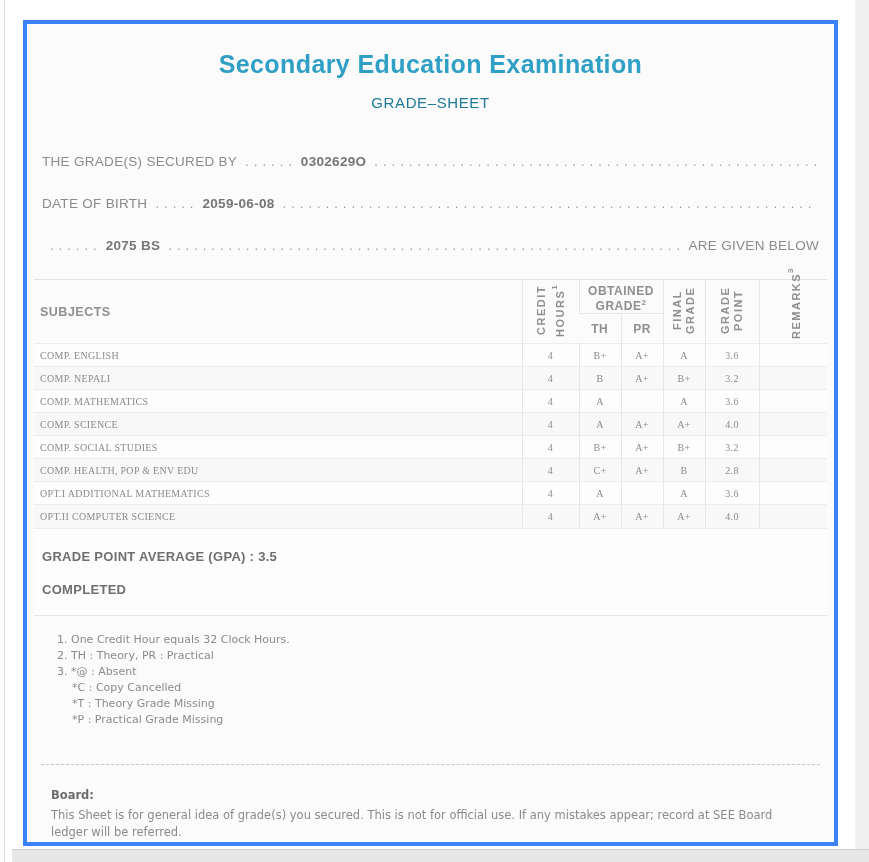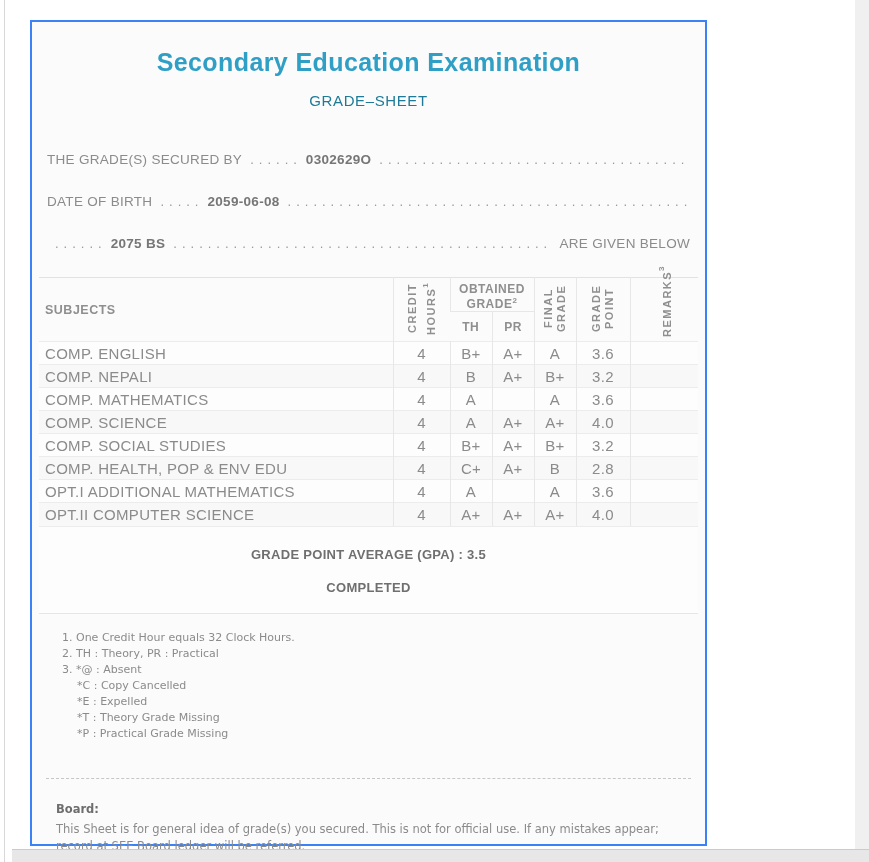--- a/index.html
+++ b/index.html
@@ -17,22 +17,22 @@
   }
   .right-gutter {
     position: absolute; right: 0; top: 0; width: 14px; height: 100%;
     background: #f0f0f0;
   }
   .bottom-band {
     position: absolute; left: 12px; right: 0; bottom: 0; height: 13px;
     background: #e7e7e7; border-top: 1px solid #cbcbcb; z-index: 5;
   }
   .card {
-    position: absolute; left: 30px; top: 20px; width: 677px; height: 826px;
-    background: #fbfbfb; border: 2px solid #3b82f6;
+    position: absolute; left: 23px; top: 20px; width: 815px; height: 826px;
+    background: #fbfbfb; border: 4px solid #3b82f6;
     padding: 26px 7px 0 7px;
   }
   
   .doc-title {
     text-align: center; font-size: 25px; font-weight: bold;
     letter-spacing: 0.4px; color: var(--title, #2f9fc6);
   }
   .doc-subtitle {
     text-align: center; font-size: 15px; font-weight: normal;
     letter-spacing: 0.6px; color: var(--subtitle, #1e7a96);
@@ -86,30 +86,31 @@
   th.h-obtained {
     height: 34px; text-align: center; font-size: 12px; letter-spacing: 0.5px;
     border-bottom: 1px solid #e7e7e7; padding-top: 4px;
   }
   th.h-sub { height: 30px; text-align: center; font-size: 12px; letter-spacing: 0.5px; }
   sup { font-size: 8px; }
   .grade-table tbody tr { border-top: 1px solid #ececec; }
   .grade-table tbody tr:nth-child(odd) td { background: #fdfdfd; }
   .grade-table tbody tr:nth-child(even) td { background: #f8f8f8; }
   .grade-table tbody td {
-    height: 23px; font-size: 15px; color: #8b8b8b; text-align: center;
+    height: 23px; font-size: 10px; color: #8b8b8b; text-align: center;
     letter-spacing: 0.3px;
+    font-family: Liberation Serif, serif;
   }
   .grade-table tbody td.cell-subject { text-align: left; padding-left: 6px; }
   
   .summary {
     border-top: 1px solid #ececec;
     border-bottom: 1px solid #e6e6e6;
     background: #fdfdfd;
-    text-align: center;
+    text-align: left;
     padding: 20px 8px 18px 8px;
   }
   .gpa-line { font-size: 13px; font-weight: bold; color: #6f6f6f; letter-spacing: 0.3px; }
   .status-line { font-size: 13px; font-weight: bold; color: #6f6f6f; margin-top: 18px; letter-spacing: 0.3px; }
   
   .footnotes {
     margin-top: 16px; padding-left: 23px;
     font-family: "DejaVu Sans", sans-serif;
     font-size: 11px; color: #8b8b8b; line-height: 16px;
   }
@@ -273,21 +274,20 @@
   <div class="summary">
     <div class="gpa-line">GRADE POINT AVERAGE (GPA) : 3.5</div>
     <div class="status-line">COMPLETED</div>
   </div>
 
   <div class="footnotes">
     <div class="fn-item">1. One Credit Hour equals 32 Clock Hours.</div>
     <div class="fn-item">2. TH : Theory, PR : Practical</div>
     <div class="fn-item">3. *@ : Absent</div>
     <div class="fn-sub">*C : Copy Cancelled</div>
-    <div class="fn-sub">*E : Expelled</div>
     <div class="fn-sub">*T : Theory Grade Missing</div>
     <div class="fn-sub">*P : Practical Grade Missing</div>
   </div>
 
   <div class="dashed-divider"></div>
 
   <div class="note-block">
     <div class="note-label">Board:</div>
     <div class="note-text">This Sheet is for general idea of grade(s) you secured. This is not for official use. If any mistakes appear; record at SEE Board ledger will be referred.</div>
   </div>

